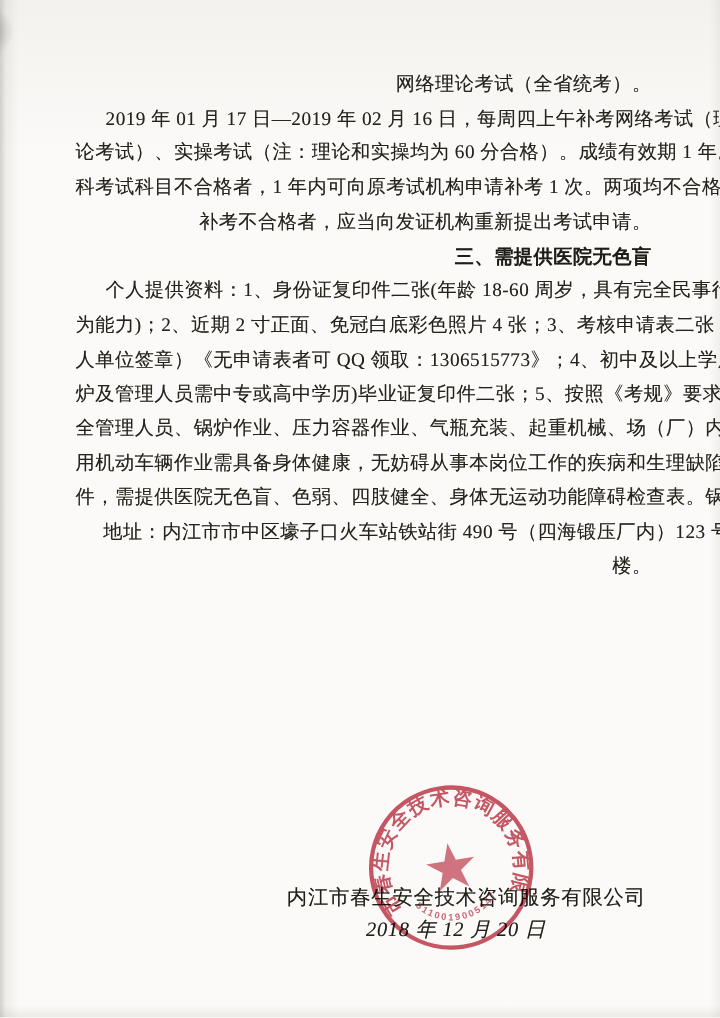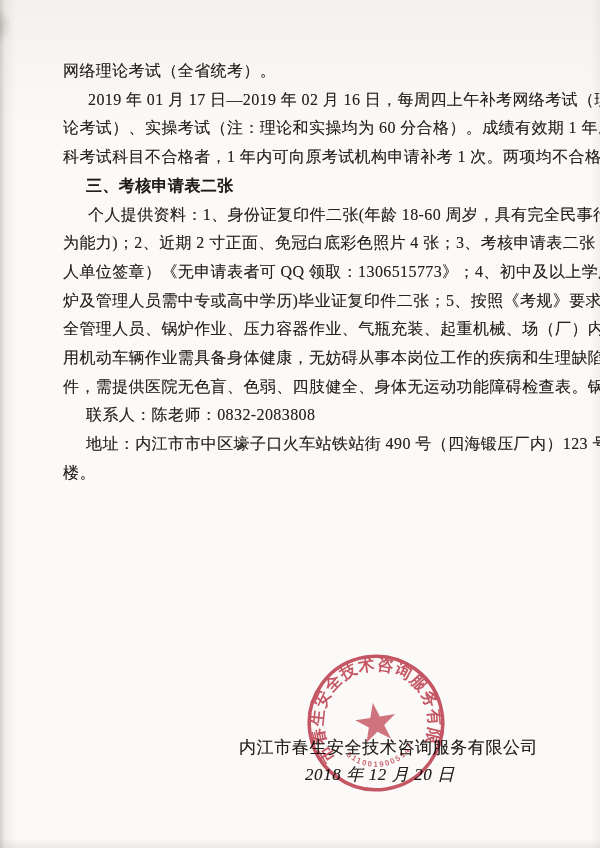--- a/index.html
+++ b/index.html
@@ -16,20 +16,21 @@
       linear-gradient(270deg, rgba(150,145,137,0.10) 0px, rgba(0,0,0,0) 9px),
       linear-gradient(0deg, rgba(140,135,128,0.14) 0px, rgba(0,0,0,0) 10px),
       linear-gradient(180deg, rgba(234,231,225,0.45) 0px, rgba(250,249,246,0) 130px),
       #fbfaf8;
   }
   .content{
     position:absolute;left:63px;top:57px;width:480px;
     font-size:16px;line-height:28.7px;color:#26231d;
     letter-spacing:0.4px;
     text-shadow:0 0 0.5px rgba(46,42,35,0.45);
+    text-align:right;
   }
   .line{white-space:nowrap;}
   .heading{
     font-family:"Liberation Sans","DejaVu Sans",sans-serif;
     font-weight:700;color:#1f1d18;
   }
   .ind-para{padding-left:25px;}
   .ind-head{padding-left:23px;}
   .ind-c1{padding-left:23px;}
   .ind-c2{padding-left:83px;}
@@ -60,33 +61,33 @@
 <body>
 
 <div class="page">
 
   <div class="content">
     <div class="line">网络理论考试（全省统考）。</div>
 
     <div class="line ind-para">2019 年 01 月 17 日—2019 年 02 月 16 日，每周四上午补考网络考试（理</div>
     <div class="line">论考试）、实操考试（注：理论和实操均为 60 分合格）。成绩有效期 1 年。单</div>
     <div class="line">科考试科目不合格者，1 年内可向原考试机构申请补考 1 次。两项均不合格和</div>
+    <div class="line">补考不合格者，应当向发证机构重新提出考试申请。</div>
 
-    <div class="line heading ind-head">三、考核申请表二张</div>
+    <div class="line heading ind-head">三、需提供医院无色盲</div>
 
     <div class="line ind-para">个人提供资料：1、身份证复印件二张(年龄 18-60 周岁，具有完全民事行</div>
     <div class="line">为能力)；2、近期 2 寸正面、免冠白底彩色照片 4 张；3、考核申请表二张（用</div>
     <div class="line">人单位签章）《无申请表者可 QQ 领取：1306515773》；4、初中及以上学历(锅</div>
     <div class="line">炉及管理人员需中专或高中学历)毕业证复印件二张；5、按照《考规》要求安</div>
     <div class="line">全管理人员、锅炉作业、压力容器作业、气瓶充装、起重机械、场（厂）内专</div>
     <div class="line">用机动车辆作业需具备身体健康，无妨碍从事本岗位工作的疾病和生理缺陷条</div>
     <div class="line">件，需提供医院无色盲、色弱、四肢健全、身体无运动功能障碍检查表。锅炉</div>
 
 
-    <div class="line ind-c1">联系人：陈老师：0832-2083808</div>
 
     <div class="line ind-c1">地址：内江市市中区壕子口火车站铁站街 490 号（四海锻压厂内）123 号</div>
     <div class="line">楼。</div>
   </div>
 
   <div class="signature-company">内江市春生安全技术咨询服务有限公司</div>
   <div class="signature-date">2018 年 12 月 20 日</div>
 
   <div class="seal">
     <svg viewBox="0 0 200 200" xmlns="http://www.w3.org/2000/svg">

